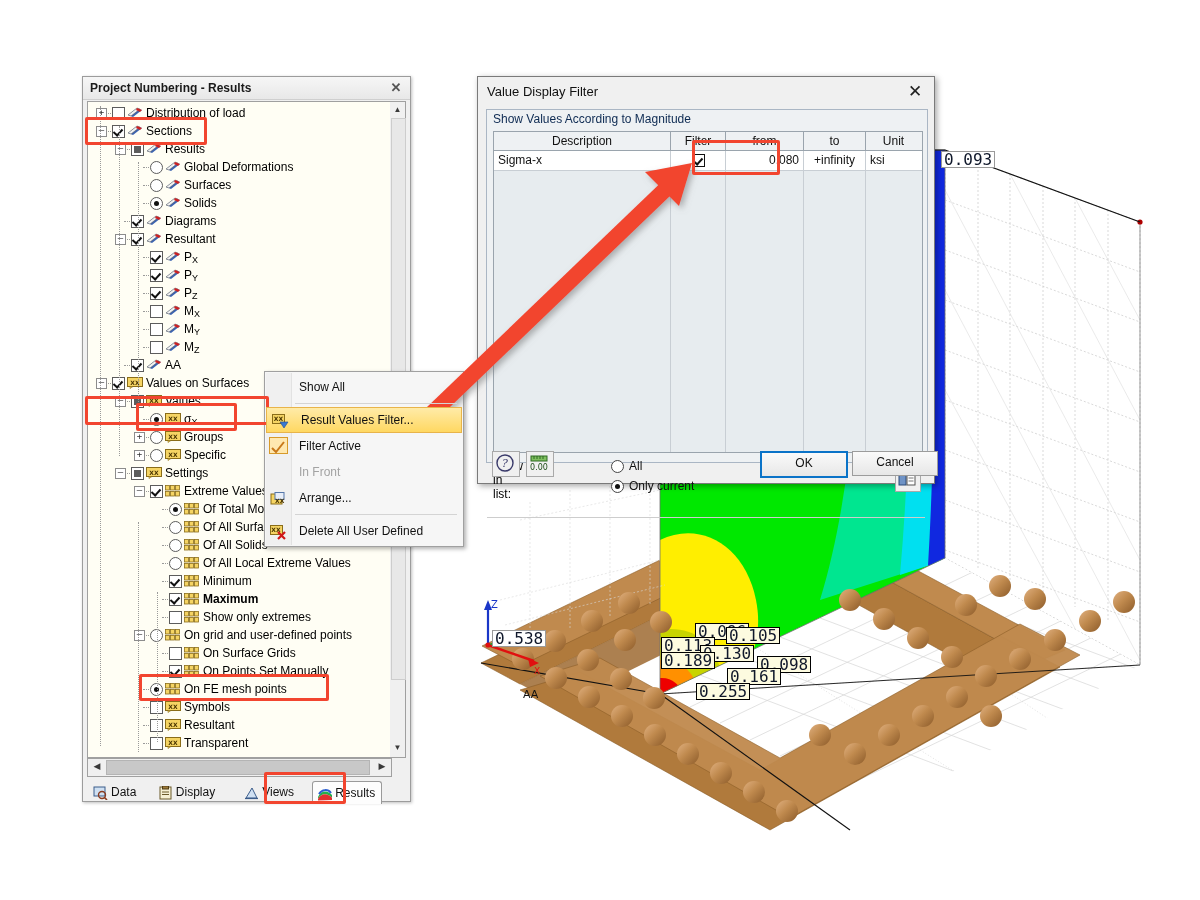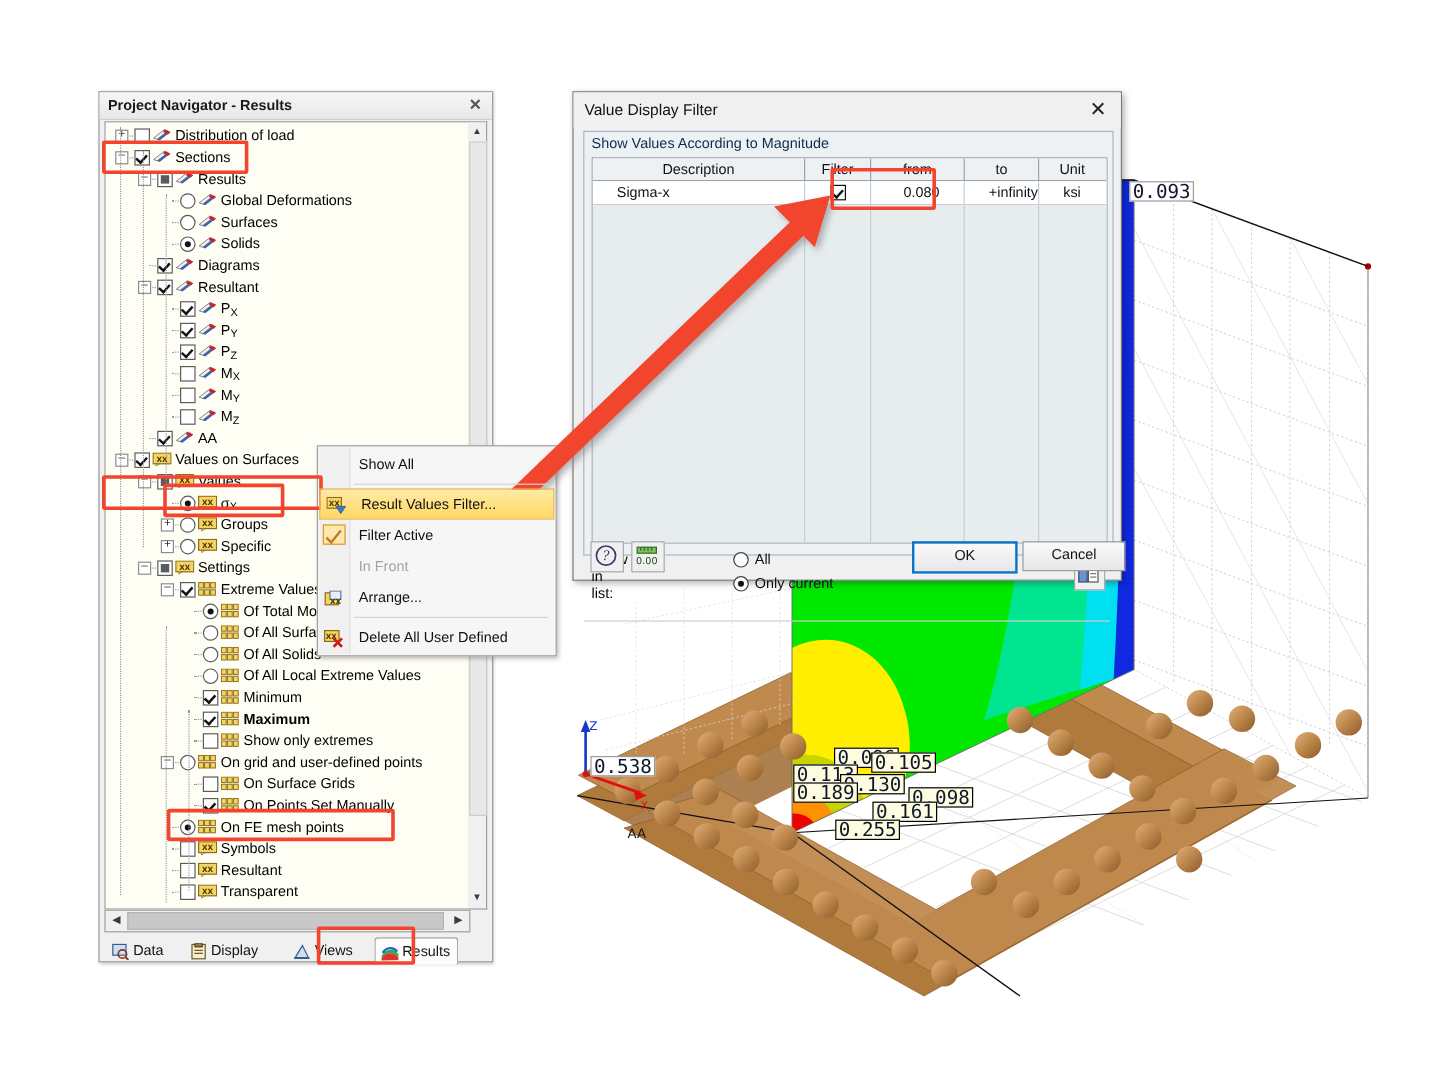--- a/index.html
+++ b/index.html
@@ -99,21 +99,21 @@
   }
   #dlg-title{height:30px;line-height:30px;padding-left:9px;font-size:13px;color:#111;background:#f0f0f0;position:relative;}
   #dlg-close{position:absolute;right:8px;top:4px;width:22px;height:22px;text-align:center;line-height:22px;font-size:17px;color:#222;}
   #grpbox{position:absolute;left:8px;top:32px;width:440px;height:352px;
     background:#eef1f3;border:1px solid #aab6c4;}
   #grp-label{position:absolute;left:6px;top:2px;font-size:12px;color:#0d2a52;}
   #tbl{position:absolute;left:6px;top:21px;width:428px;height:320px;border:1px solid #9aa4ad;background:#fff;}
   .thead{display:flex;height:18px;background:#eef1f3;border-bottom:1px solid #9aa4ad;}
   .th{font-size:12px;line-height:18px;text-align:center;color:#111;border-right:1px solid #9aa4ad;box-sizing:border-box;}
   .tr{display:flex;height:19px;border-bottom:1px solid #c8ced4;background:#fff;}
-  .td{font-size:12px;line-height:19px;color:#111;border-right:1px solid #c8ced4;box-sizing:border-box;padding:0 20px;}
+  .td{font-size:12px;line-height:19px;color:#111;border-right:1px solid #c8ced4;box-sizing:border-box;padding:0 4px;}
   .tfill{display:flex;height:281px;background:#e7ecef;}
   .tfc{border-right:1px solid #c8ced4;box-sizing:border-box;height:100%;}
   .cellchk{width:11px;height:11px;border:1px solid #111;background:#fff;margin:3px auto 0;position:relative;}
   .cellchk:after{content:"";position:absolute;left:2px;top:1px;width:4px;height:7px;border:solid #111;border-width:0 2px 2px 0;transform:rotate(42deg);}
 
   #showinlist{position:absolute;left:6px;top:348px;}
   .dlgrad{position:relative;padding-left:18px;font-size:12px;line-height:16px;height:18px;color:#111;}
   .dlgrad .r{position:absolute;left:0;top:2px;width:11px;height:11px;border:1px solid #444;border-radius:50%;background:#fff;}
   .dlgrad .r.on:after{content:"";position:absolute;left:2.5px;top:2.5px;width:5px;height:5px;border-radius:50%;background:#111;}
   #copybtn{position:absolute;right:6px;top:358px;width:24px;height:22px;background:#f0f0f0;border:1px solid #a9a9a9;}
@@ -307,21 +307,21 @@
       <div class="vallabel" style="left: 700px; top: 645px;">0.130</div>
       <div class="vallabel" style="left: 661px; top: 652px;">0.189</div>
       <div class="vallabel" style="left: 757px; top: 656px;">0.098</div>
       <div class="vallabel" style="left: 727px; top: 668px;">0.161</div>
       <div class="vallabel" style="left: 696px; top: 683px;">0.255</div>
     </div>
 </div>
 
 <div id="navigator">
   <div id="nav-title">
-    <span>Project Navigator - Results</span>
+    <span>Project Numbering - Results</span>
     <span id="nav-close">✕</span>
   </div>
 
   <div id="tree-wrap">
     <div id="tree">
       <div id="tree-rows">
           <div class="trow" style="top: 2px; position: absolute; left: 0px; width: 300px;">
             <span class="dash" style="left:17px;top:9px;width:6px"></span>
             <span class="expander" style="left:8px">+</span>
             <span class="chk" style="left:24px"></span>

